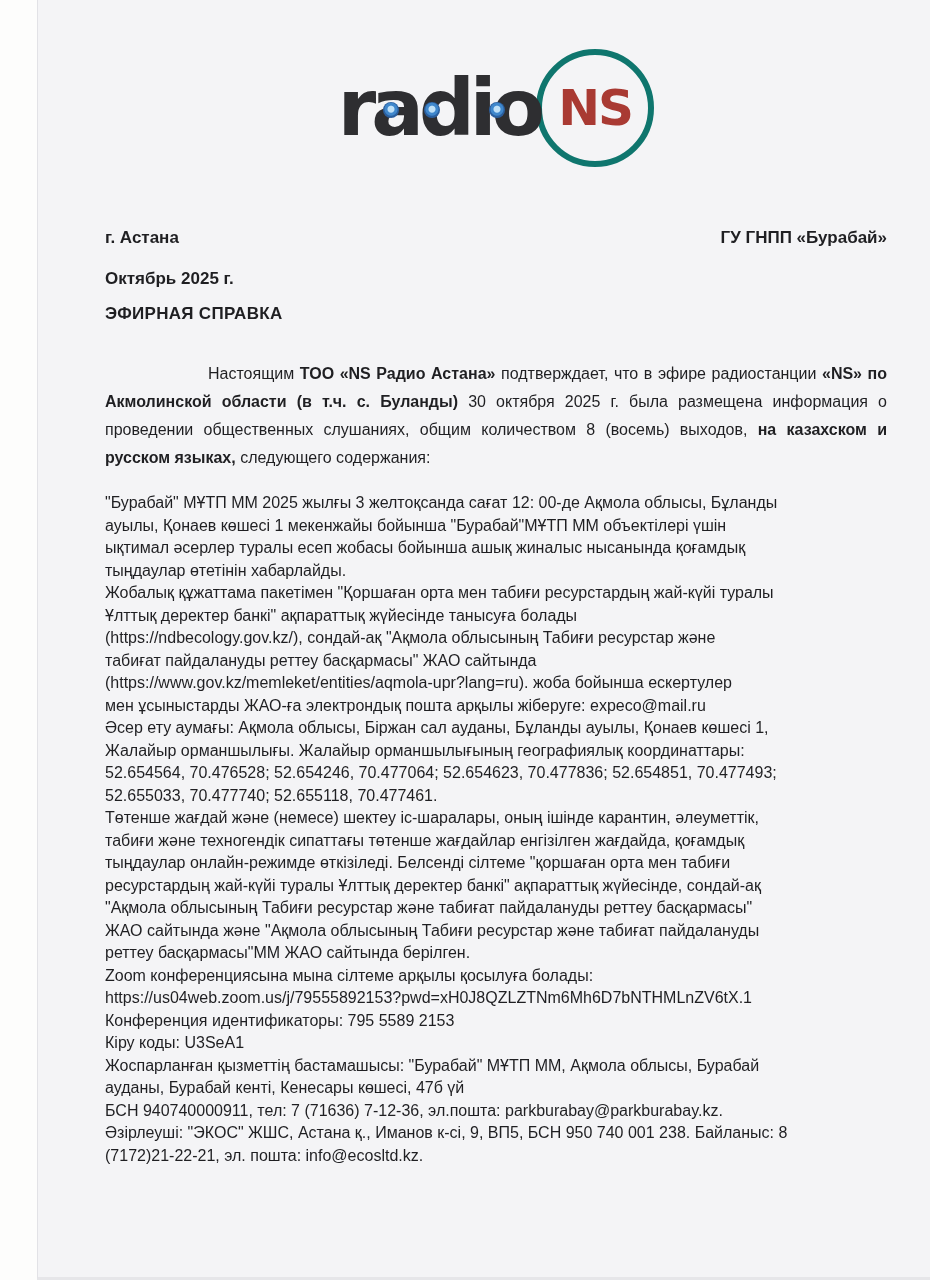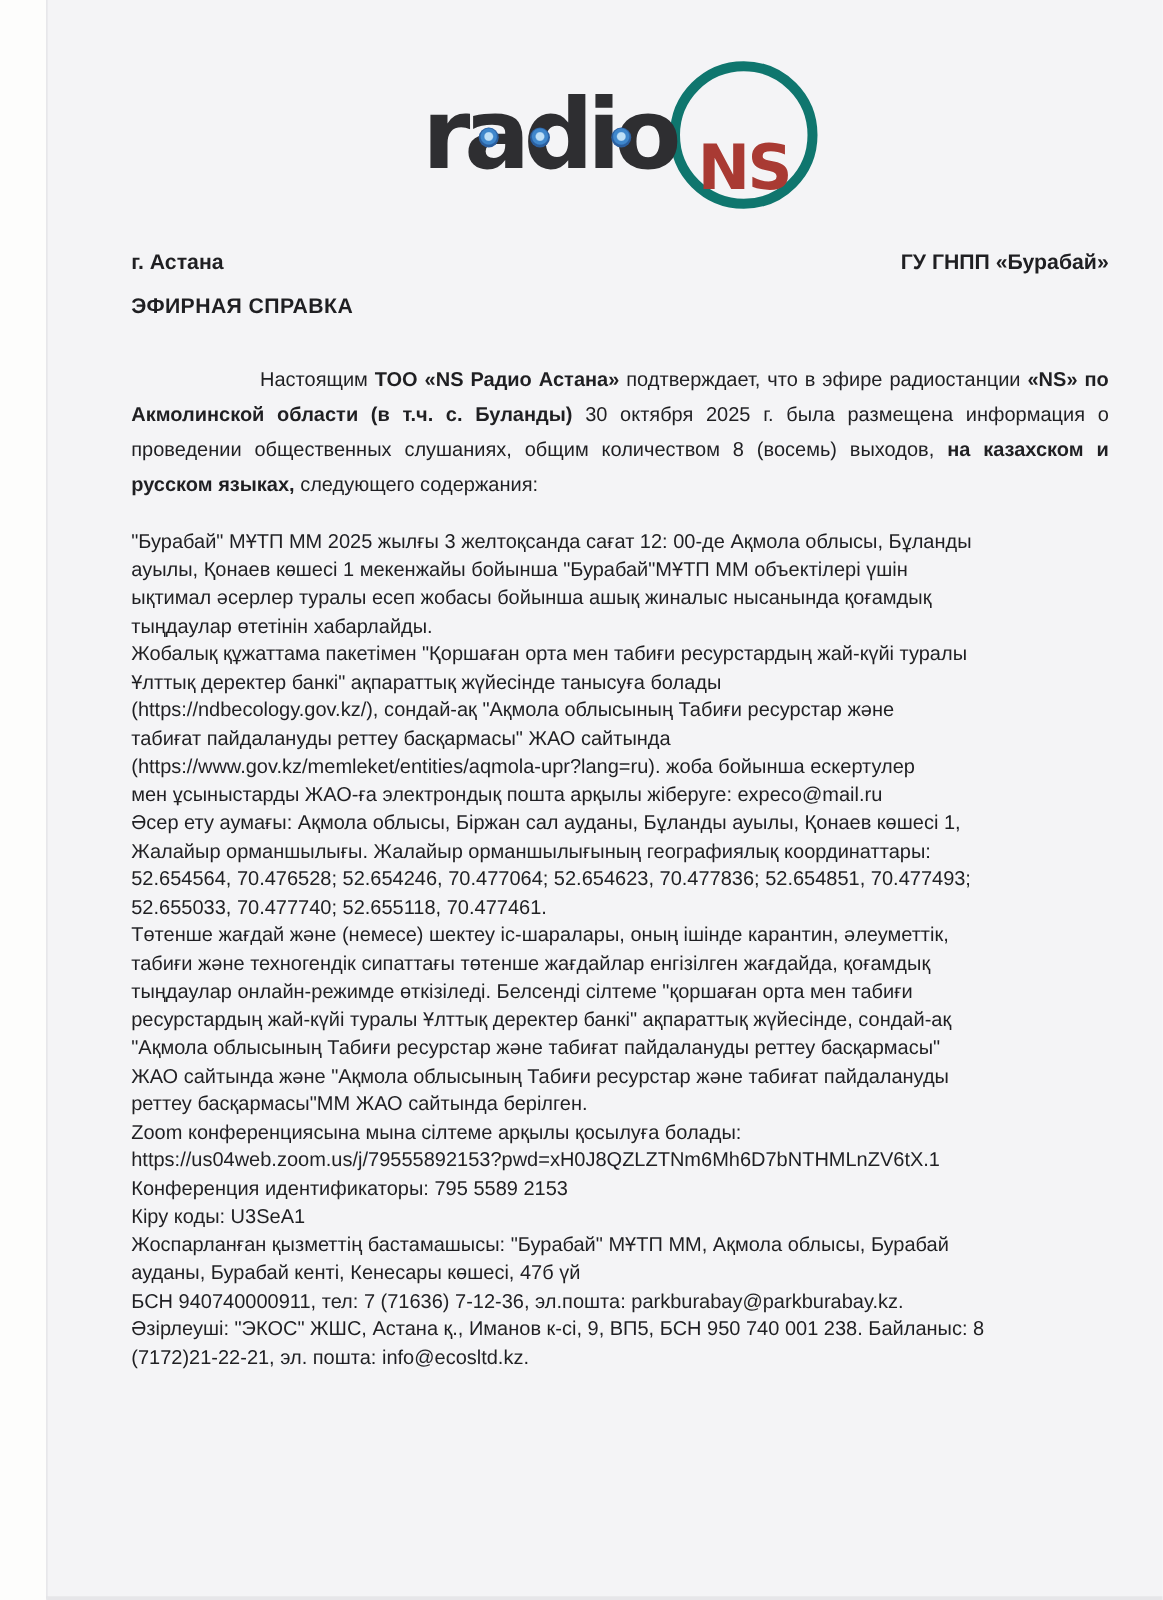--- a/index.html
+++ b/index.html
@@ -35,33 +35,33 @@
   .dot {
     position: absolute; width: 16px; height: 16px; border-radius: 50%;
     background: radial-gradient(circle at 50% 45%, #bfe0f7 0 3px, #3f87cc 4px 6px, #2a5e9e 7px);
     top: 33px;
   }
   .dot-a { left: 45px; }
   .dot-d { left: 86px; }
   .dot-o { left: 151px; }
   .ns-ring {
     width: 118px; height: 118px; box-sizing: border-box;
-    border: 8px solid #0f766e; border-radius: 50%;
-    display: flex; align-items: flex-end; justify-content: center;
+    border: 6px solid #0f766e; border-radius: 50%;
+    display: flex; align-items: center; justify-content: center;
     margin-left: -8px; background: transparent;
   }
   .ns-text {
     font-family: "DejaVu Sans", sans-serif;
     font-weight: bold; font-size: 50px; letter-spacing: -2px;
     color: #a93a33; line-height: 1;
   }
 
   
   .header-row {
-    margin-top: 32px;
+    margin-top: 60px;
     display: flex; justify-content: space-between;
     font-size: 17px; font-weight: bold;
   }
   .date-line { margin-top: 21px; font-size: 17px; font-weight: bold; }
   .doc-title { margin-top: 15px; font-size: 17px; font-weight: bold; letter-spacing: 0.3px; }
 
   
   .intro {
     margin: 36px 0 0 0;
     font-size: 16px; line-height: 28px;
@@ -91,20 +91,21 @@
           <span class="ns-text">NS</span>
         </div>
       </div>
     </div>
 
     <div class="header-row">
       <span>г. Астана</span>
       <span>ГУ ГНПП «Бурабай»</span>
     </div>
 
+    <div class="date-line">Октябрь 2025 г.</div>
 
     <div class="doc-title">ЭФИРНАЯ СПРАВКА</div>
 
     <p class="intro"><span>Настоящим </span><span class="b">ТОО «NS Радио Астана» </span><span>подтверждает, что в эфире радиостанции </span><span class="b">«NS» по Акмолинской области (в т.ч. с. Буланды) </span><span>30 октября 2025 г. была размещена информация о проведении общественных слушаниях, общим количеством 8 (восемь) выходов, </span><span class="b">на казахском и русском языках, </span><span>следующего содержания:</span></p>
 
     <div class="body-text">
       <p>"Бурабай" МҰТП ММ 2025 жылғы 3 желтоқсанда сағат 12: 00-де Ақмола облысы, Бұланды
 ауылы, Қонаев көшесі 1 мекенжайы бойынша "Бурабай"МҰТП ММ объектілері үшін
 ықтимал әсерлер туралы есеп жобасы бойынша ашық жиналыс нысанында қоғамдық
 тыңдаулар өтетінін хабарлайды.</p>

